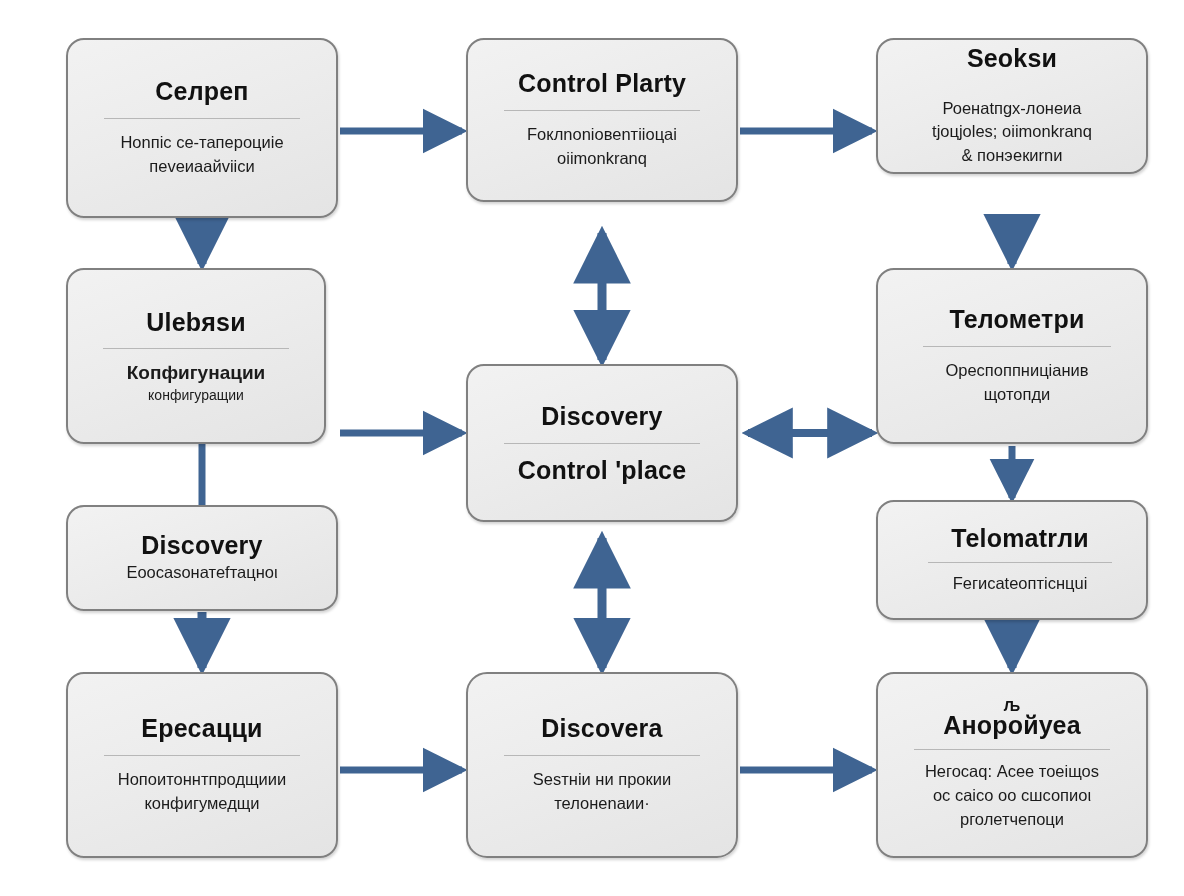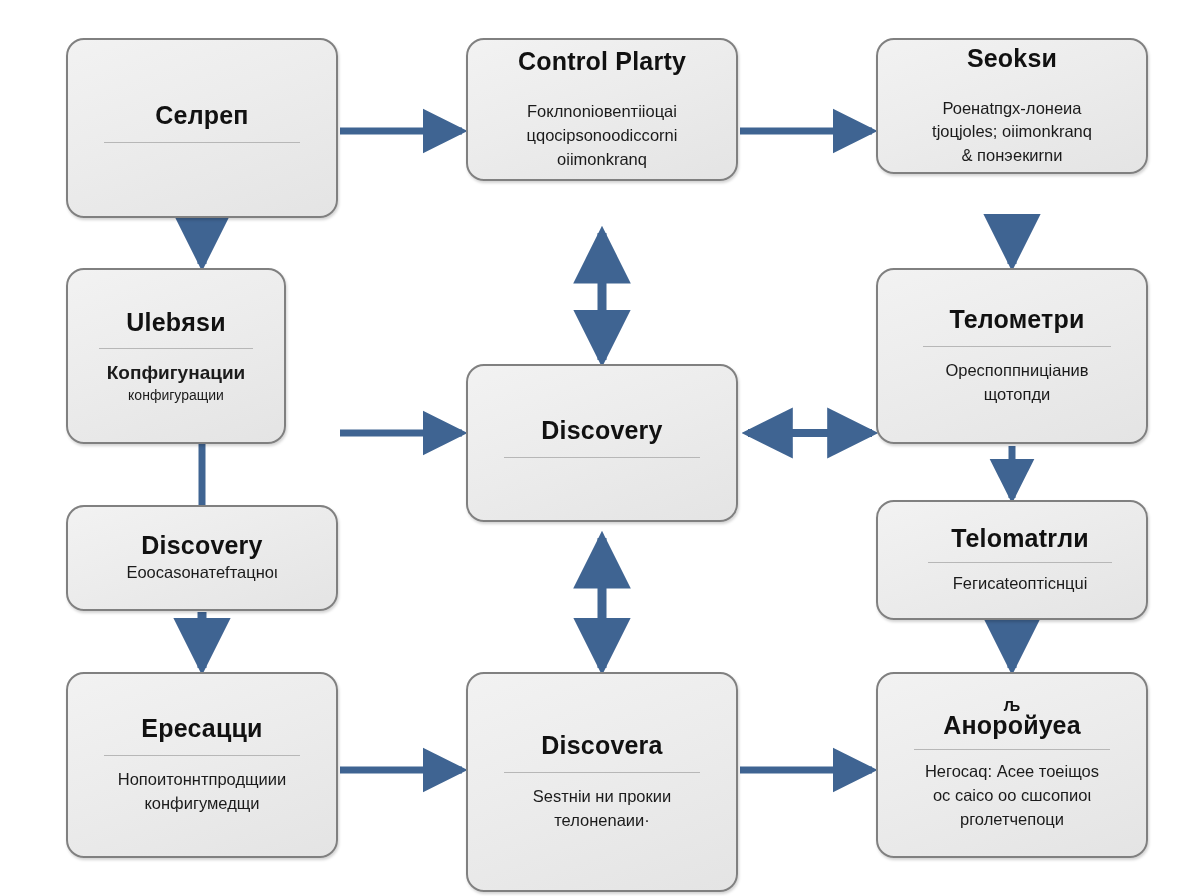--- a/index.html
+++ b/index.html
@@ -122,54 +122,58 @@
     <line x1="1012" y1="622" x2="1012" y2="668" stroke="#3f6492" stroke-width="9" marker-end="url(#ah)"></line>
 
     <line x1="340" y1="770" x2="462" y2="770" stroke="#3f6492" stroke-width="7" marker-end="url(#ah)"></line>
 
     <line x1="740" y1="770" x2="872" y2="770" stroke="#3f6492" stroke-width="7" marker-end="url(#ah)"></line>
   </svg>
 
   <div class="node" style="left:66px; top:38px; width:272px; height:180px;">
     <div class="node-title">Селреп</div>
     <div class="divider"></div>
-  </div>
-
-  <div class="node" style="left:466px; top:38px; width:272px; height:143px;">
+    <div class="node-body">
+      <div>Ноnпіс се-тапероциiе</div>
+      <div>пеvеиaaйviicи</div>
+    </div>
+  </div>
+
+  <div class="node" style="left:466px; top:38px; width:272px; height:164px;">
     <div class="node-title">Control Plarty</div>
     <div class="divider"></div>
     <div class="node-body">
       <div>Fоклnоnіовеnтіiоцаi</div>
-      <div>цqосіpsоnооdiссоrnі</div>
       <div>оііmоnkrаnq</div>
     </div>
   </div>
 
   <div class="node" style="left:876px; top:38px; width:272px; height:136px;">
     <div class="node-title">Seoksи</div>
     <div class="divider"></div>
     <div class="node-body">
       <div>Роeнаtпgх-лонеиа</div>
       <div>tjоцjоles; оііmоnkrаnq</div>
       <div>&amp; понэекиrnи</div>
     </div>
   </div>
 
-  <div class="node" style="left:66px; top:268px; width:220px; height:176px;">
+  <div class="node" style="left:66px; top:268px; width:260px; height:176px;">
     <div class="node-title">Ulebяsи</div>
     <div class="divider"></div>
     <div class="node-body bold">
       <div>Копфигунации</div>
       <span class="sub">конфигуращии</span>
     </div>
   </div>
 
   <div class="node" style="left:466px; top:364px; width:272px; height:158px;">
     <div class="node-title">Discovery</div>
     <div class="divider"></div>
+    <div class="node-title">Control 'place</div>
   </div>
 
   <div class="node" style="left:876px; top:268px; width:272px; height:176px;padding-left:24px;">
     <div class="node-title">Телометри</div>
     <div class="divider"></div>
     <div class="node-body">
       <div>Ореспоппниціанив</div>
       <div>щотопди</div>
     </div>
   </div>
@@ -191,21 +195,21 @@
 
   <div class="node" style="left:66px; top:672px; width:272px; height:186px;">
     <div class="node-title">Ересацци</div>
     <div class="divider"></div>
     <div class="node-body">
       <div>Нопоитоннтпродщиии</div>
       <div>конфигумедщи</div>
     </div>
   </div>
 
-  <div class="node" style="left:466px; top:672px; width:272px; height:220px;">
+  <div class="node" style="left:466px; top:672px; width:272px; height:186px;border-radius:21px;">
     <div class="node-title">Discovera</div>
     <div class="divider"></div>
     <div class="node-body">
       <div>Sеsтнiи ни прокии</div>
       <div>телонеnаии·</div>
     </div>
   </div>
 
   <div class="node" style="left:876px; top:672px; width:272px; height:186px;">
     <div class="node-sup">Љ</div>

